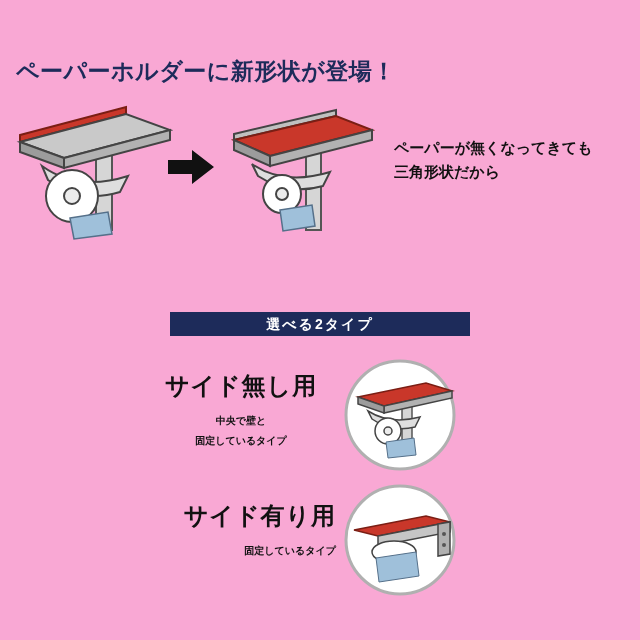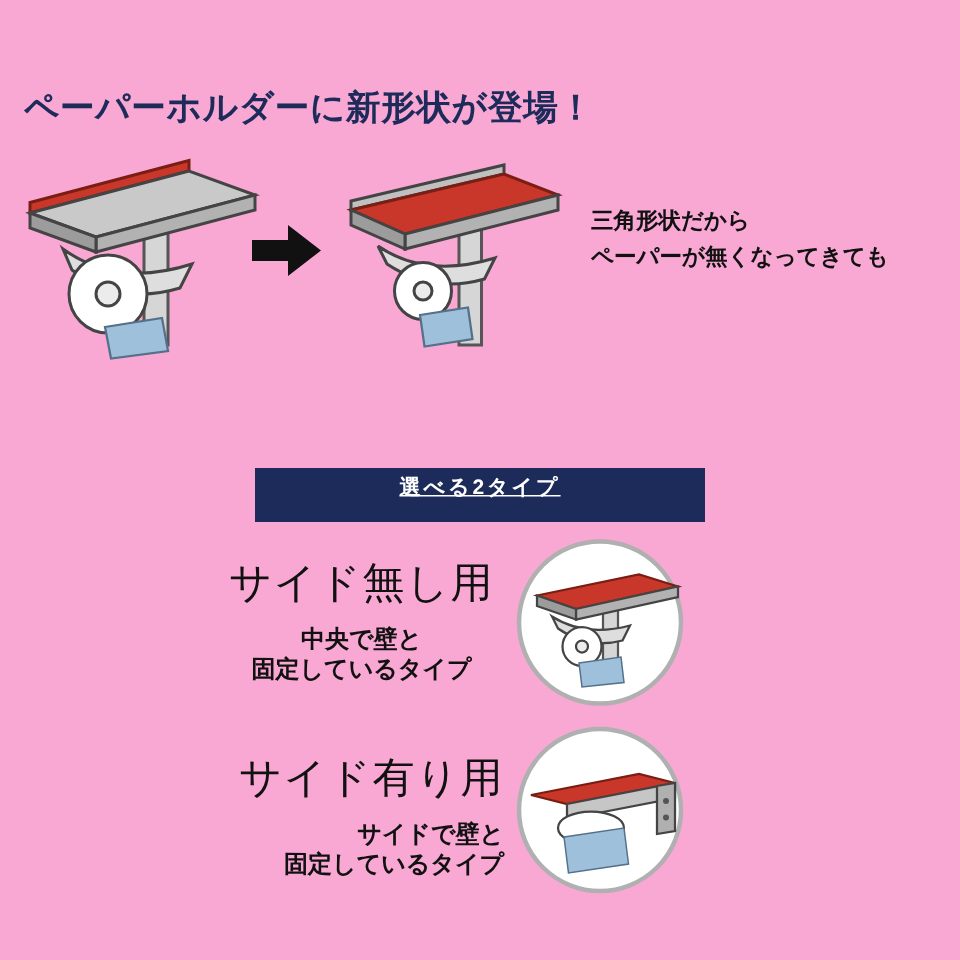--- a/index.html
+++ b/index.html
@@ -18,32 +18,31 @@
   .arrow-icon   { position:absolute; left:168px; top:147px; }
   .illus-after  { left:214px; top:100px; }
 
   .benefit {
     position:absolute; left:394px; top:136px;
     font-size:15px; font-weight:bold; color:#111; line-height:24px;
     white-space:nowrap;
   }
 
   .banner {
-    position:absolute; left:170px; top:312px; width:300px; height:36px;
+    position:absolute; left:170px; top:312px; width:300px; height:24px;
     background:#1d2b5a; color:#ffffff;
     font-size:14px; font-weight:bold; text-align:center; line-height:24px;
     letter-spacing:2px;
-    text-decoration:underline;
   }
 
   .type-text { position:absolute; width:190px; text-align:center; color:#111; }
   .type-text-1 { left:146px; top:370px; }
   .type-text-2 { left:146px; top:500px;text-align:right; }
-  .type-title { font-size:28px; font-weight:normal; letter-spacing:1px; margin-bottom:9px; white-space:nowrap; }
-  .type-desc  { font-size:16px; font-weight:bold; line-height:20px; white-space:nowrap; }
+  .type-title { font-size:24px; font-weight:bold; letter-spacing:1px; margin-bottom:9px; white-space:nowrap; }
+  .type-desc  { font-size:10px; font-weight:bold; line-height:20px; white-space:nowrap; }
 
   .circle-illus { position:absolute; }
   .circle-illus-1 { left:342px; top:357px; }
   .circle-illus-2 { left:342px; top:482px; }
 </style>
 </head>
 <body>
 
 <div class="page">
 
@@ -71,22 +70,22 @@
     <polygon points="20,40 122,16 158,30 56,56" fill="#c9372a" stroke="#7a1e14" stroke-width="2"></polygon>
     <polygon points="56,56 158,30 158,40 56,66" fill="#b2b2b2" stroke="#444" stroke-width="2"></polygon>
     <polygon points="20,40 56,56 56,66 20,50" fill="#9c9c9c" stroke="#444" stroke-width="2"></polygon>
     <path d="M38,64 Q70,86 116,72 L109,86 Q74,96 44,76 Z" fill="#dedede" stroke="#444" stroke-width="2"></path>
     <circle cx="68" cy="94" r="19" fill="#ffffff" stroke="#444" stroke-width="2"></circle>
     <circle cx="68" cy="94" r="6" fill="#ececec" stroke="#444" stroke-width="2"></circle>
     <polygon points="66,110 98,105 101,126 69,131" fill="#9fc0da" stroke="#55708a" stroke-width="1.5"></polygon>
   </svg>
 
   <div class="benefit">
+    <div>ペーパーが無くなってきても</div>
     <div>三角形状だから</div>
-    <div>ペーパーが無くなってきても</div>
   </div>
 
   <div class="banner">選べる2タイプ</div>
 
   <div class="type-text type-text-1">
     <div class="type-title">サイド無し用</div>
     <div class="type-desc">中央で壁と</div>
     <div class="type-desc">固定しているタイプ</div>
   </div>
 
@@ -97,21 +96,20 @@
     <polygon points="42,49 110,34 110,41 42,56" fill="#b2b2b2" stroke="#444" stroke-width="1.5"></polygon>
     <polygon points="16,40 42,49 42,56 16,47" fill="#9c9c9c" stroke="#444" stroke-width="1.5"></polygon>
     <path d="M26,54 Q48,68 78,60 L73,70 Q50,76 30,62 Z" fill="#dedede" stroke="#444" stroke-width="1.5"></path>
     <circle cx="46" cy="74" r="13" fill="#ffffff" stroke="#444" stroke-width="1.5"></circle>
     <circle cx="46" cy="74" r="4" fill="#ececec" stroke="#444" stroke-width="1.5"></circle>
     <polygon points="44,85 72,81 74,98 46,101" fill="#9fc0da" stroke="#55708a" stroke-width="1"></polygon>
   </svg>
 
   <div class="type-text type-text-2">
     <div class="type-title">サイド有り用</div>
-    <div class="type-desc">サイドで壁と</div>
     <div class="type-desc">固定しているタイプ</div>
   </div>
 
   <svg class="circle-illus circle-illus-2" width="116" height="116" viewBox="0 0 116 116" aria-hidden="true">
     <circle cx="58" cy="58" r="54" fill="#ffffff" stroke="#b0b0b0" stroke-width="3"></circle>
     <polygon points="12,48 84,34 108,40 36,54" fill="#c9372a" stroke="#7a1e14" stroke-width="1.5"></polygon>
     <polygon points="36,54 108,40 108,50 36,64" fill="#c6c6c6" stroke="#444" stroke-width="1.5"></polygon>
     <polygon points="96,42 108,40 108,72 96,74" fill="#b0b0b0" stroke="#444" stroke-width="1.5"></polygon>
     <circle cx="102" cy="52" r="2" fill="#555"></circle>
     <circle cx="102" cy="63" r="2" fill="#555"></circle>

